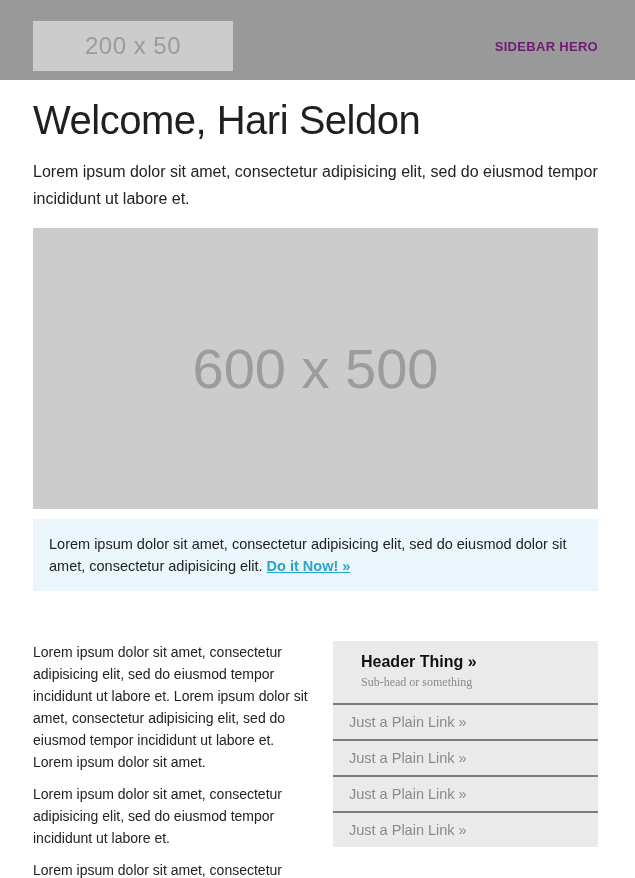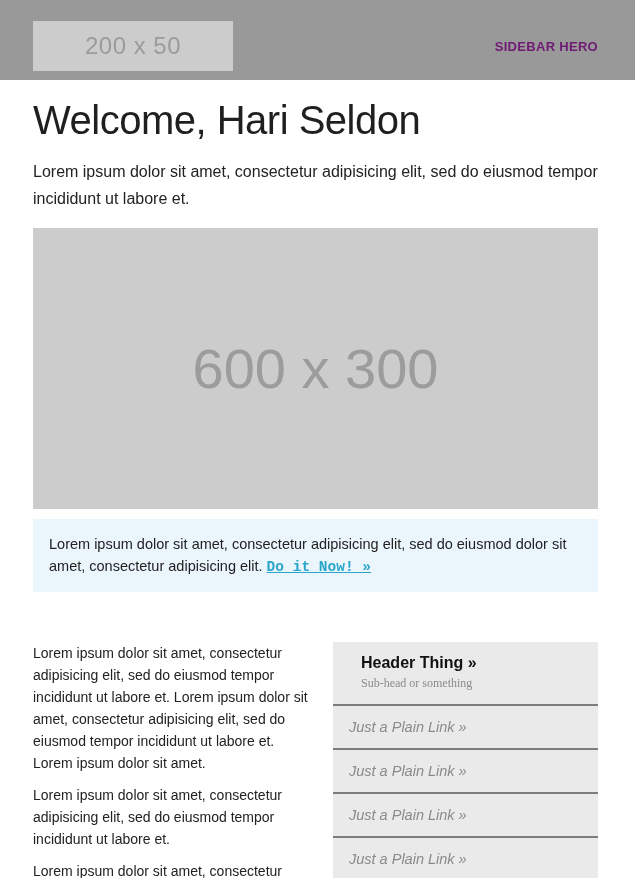--- a/index.html
+++ b/index.html
@@ -75,21 +75,20 @@
     padding: 14px 16px;
     font-size: 14.5px;
     line-height: 22px;
     color: #222222;
   }
   .callout-link {
     color: #2ba6cb;
     font-weight: bold;
     text-decoration: underline;
     cursor: pointer;
-    font-family: Liberation Mono, monospace;
   }
 
   
   .columns {
     margin-top: 50px;
     display: flex;
     align-items: flex-start;
   }
   .left-col { width: 284px; margin-right: 16px; }
   .left-col p {
@@ -113,29 +112,28 @@
   }
   .sidebar-header-sub {
     font-size: 12px;
     color: #8a8a8a;
     line-height: 20px;
     font-family: Liberation Serif, serif;
   }
   .sidebar-link-row {
     display: flex;
     align-items: center;
-    height: 44px;
+    height: 36px;
     padding: 0 16px;
     background: #eaeaea;
     border-top: 2px solid #7c7c7c;
     font-size: 14.5px;
     color: #8a8a8a;
     text-decoration: none;
     cursor: pointer;
-    font-style: italic;
   }
 </style>
 </head>
 <body>
 
 <div>
 
   <header class="header-bar">
     <div class="logo-placeholder">
       <span>200 x 50</span>
@@ -143,21 +141,21 @@
     <div class="header-title">SIDEBAR HERO</div>
   </header>
 
   <main class="main">
 
     <h1 class="page-title">Welcome, Hari Seldon</h1>
 
     <p class="intro">Lorem ipsum dolor sit amet, consectetur adipisicing elit, sed do eiusmod tempor incididunt ut labore et.</p>
 
     <div class="hero-placeholder">
-      <span>600 x 300</span>
+      <span>600 x 500</span>
     </div>
 
     <div class="callout">
       <span>Lorem ipsum dolor sit amet, consectetur adipisicing elit, sed do eiusmod dolor sit amet, consectetur adipisicing elit. </span><a class="callout-link" href="#">Do it Now! »</a>
     </div>
 
     <div class="columns">
 
       <div class="left-col">
         <p>Lorem ipsum dolor sit amet, consectetur adipisicing elit, sed do eiusmod tempor incididunt ut labore et. Lorem ipsum dolor sit amet, consectetur adipisicing elit, sed do eiusmod tempor incididunt ut labore et. Lorem ipsum dolor sit amet.</p>

